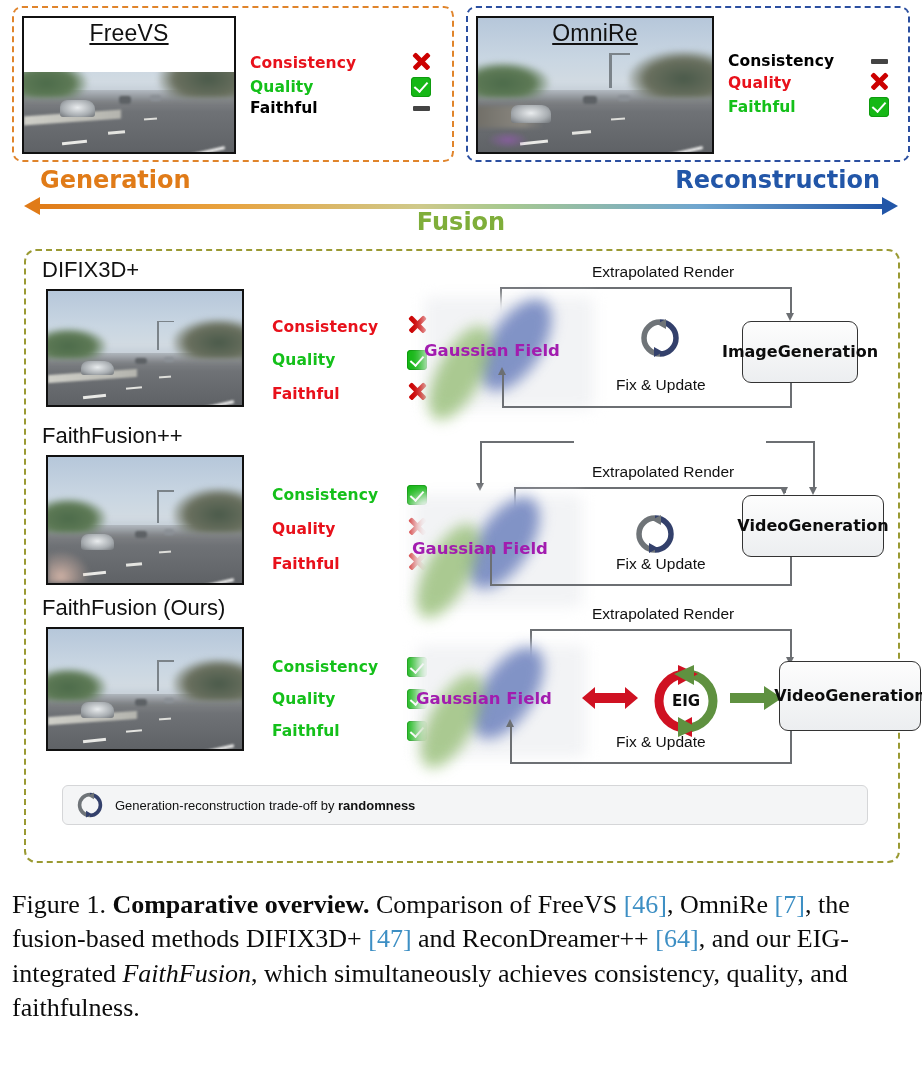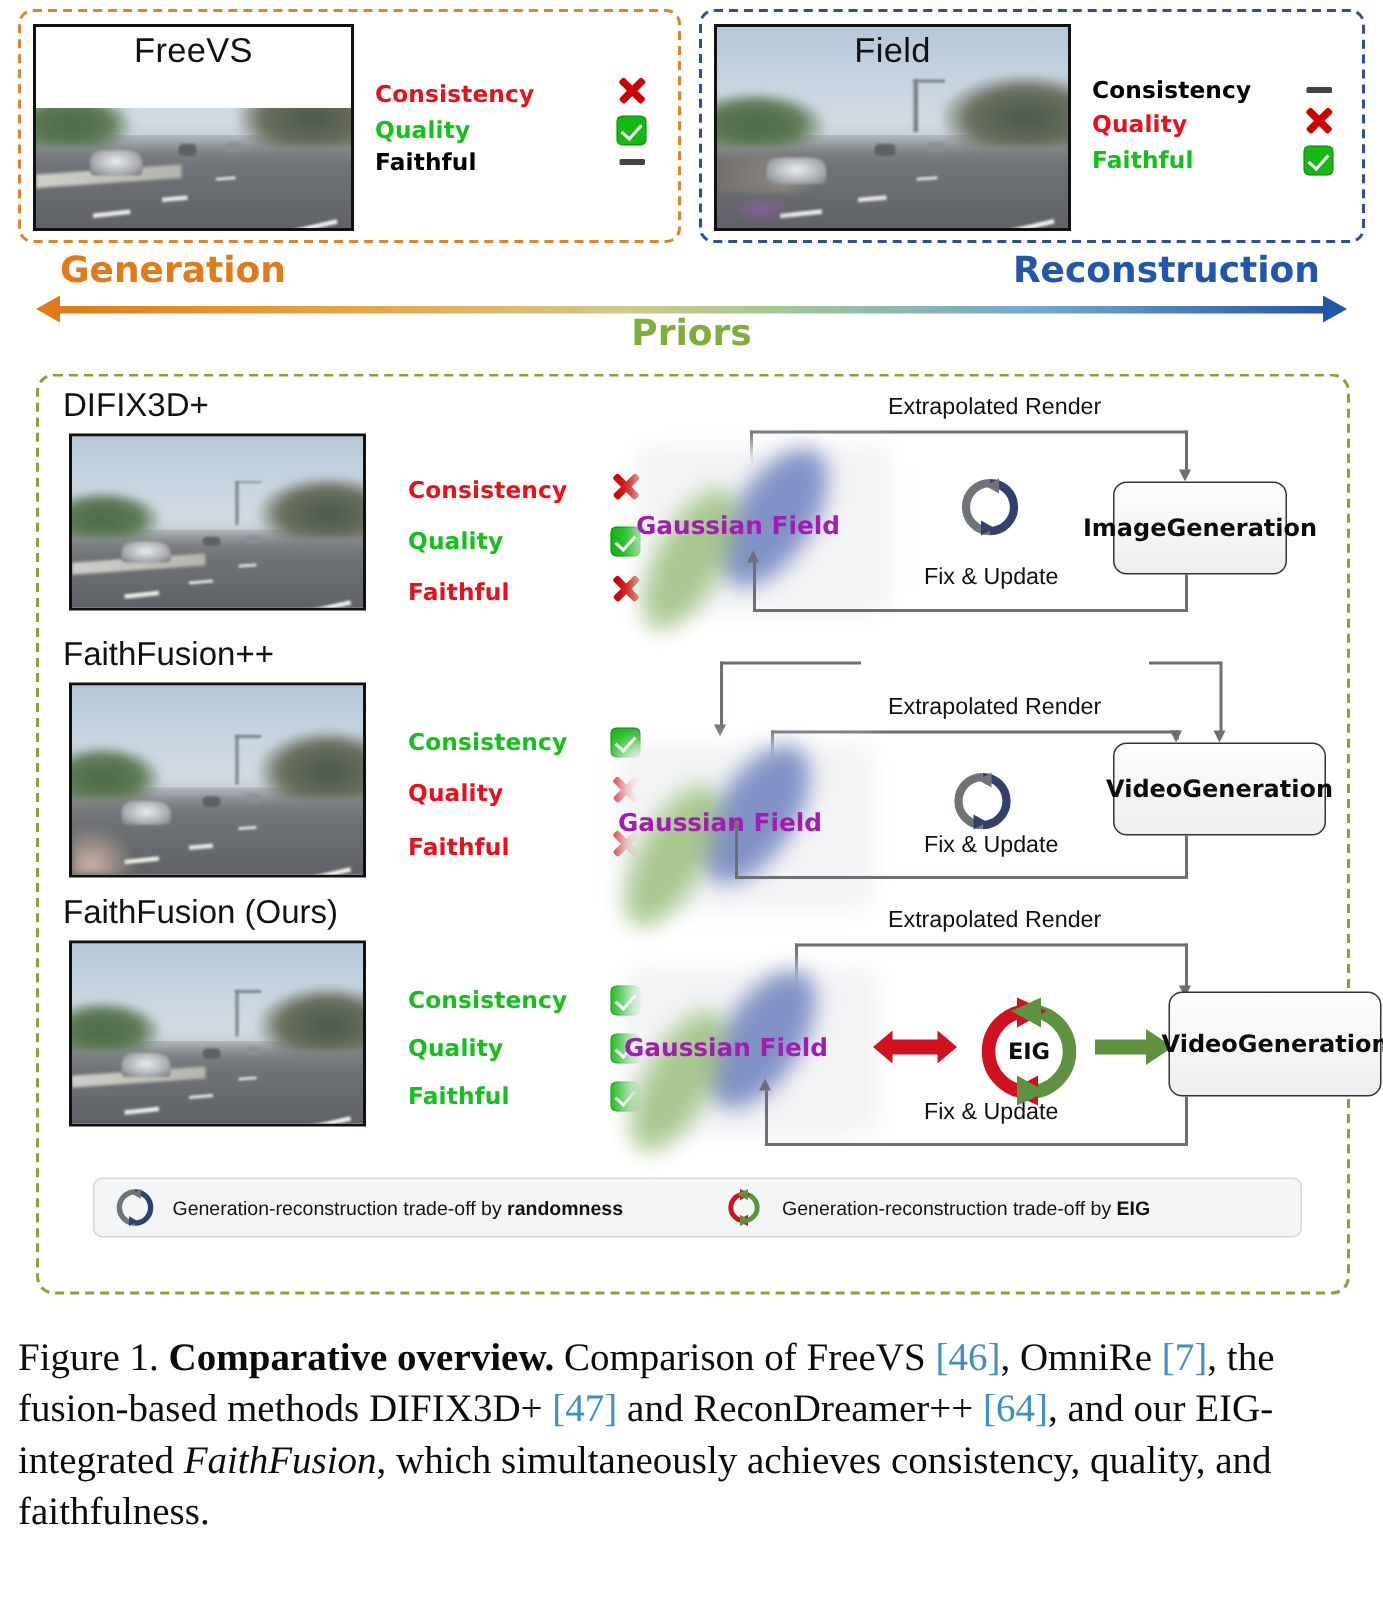--- a/index.html
+++ b/index.html
@@ -25,21 +25,21 @@
   .panel-inner { position:absolute; inset:8px; display:flex; align-items:stretch; }
 
   
   .scene {
     position:relative; border:2.5px solid #111; background:#b9c6d4;
     overflow:hidden; flex:0 0 auto;
   }
   .scene .label {
     position:absolute; left:0; right:0; top:2px;
     text-align:center; font-size:23px; color:#111; z-index:6;
-    font-family:"Liberation Sans", sans-serif; letter-spacing:.2px;
+    font-family:"Liberation Sans", sans-serif; letter-spacing:.2px;text-decoration:underline;
   }
   .scene.withband .band {
     position:absolute; left:0; right:0; top:0; height:40%;
     background:#ffffff; z-index:3;
   }
 
   
   .sky  { position:absolute; left:0; right:0; top:0; height:56%;
           background:linear-gradient(#b6c7da 0%, #c9d6e2 55%, #d6dde2 100%); }
   .road { position:absolute; left:0; right:0; bottom:0; height:46%;
@@ -270,21 +270,21 @@
         <div class="car1" style="left:14%;bottom:22%;"></div>
         <div class="car2"></div>
         <div class="car3"></div>
         <div class="pole"></div>
         <div class="polearm"></div>
         <div class="lane1"></div>
         <div class="lane2"></div>
         <div class="lane3"></div>
         <div class="edgeline"></div>
         <div class="purpleblob"></div>
-        <div class="label">Field</div>
+        <div class="label">OmniRe</div>
       </div>
       <div class="metrics" style="width:180px;">
         <div class="metric-row">
           <span class="metric-name m-black">Consistency</span>
           <span class="mark"><span class="dash-mark"></span></span>
         </div>
         <div class="metric-row">
           <span class="metric-name m-red">Quality</span>
           <span class="mark"><span class="x-mark"></span></span>
         </div>
@@ -298,21 +298,21 @@
 </div>
 
 <div class="axis-zone">
   <div class="axis-label gen">Generation</div>
   <div class="axis-label rec">Reconstruction</div>
   <div class="axis-line-wrap">
     <div class="arrow-head left"></div>
     <div class="axis-line"></div>
     <div class="arrow-head right"></div>
   </div>
-  <div class="axis-label fus">Priors</div>
+  <div class="axis-label fus">Fusion</div>
 </div>
 
 <div class="fusion-panel">
 
   <div class="method-row r1">
     <div class="method-title">DIFIX3D+</div>
     <div class="row-scene" style="top:32px;width:198px;height:118px;">
       <div class="sky"></div>
       <div class="road"></div>
       <div class="horizonblur"></div>
@@ -545,27 +545,16 @@
   <div class="legend-bar">
     <div class="legend-item" style="margin-left:12px;">
       <svg width="30" height="30" viewBox="0 0 46 46">
         <path d="M23 7 A16 16 0 0 1 23 39" fill="none" stroke="#33406b" stroke-width="5.5"></path>
         <path d="M23 39 A16 16 0 0 1 23 7" fill="none" stroke="#6f7478" stroke-width="5.5"></path>
         <polygon points="29,4 29,14 20,9" fill="#6f7478"></polygon>
         <polygon points="17,42 17,32 26,37" fill="#33406b"></polygon>
       </svg>
       <span class="legend-text"><span>Generation-reconstruction trade-off by </span><b>randomness</b></span>
     </div>
-    <div class="legend-item" style="margin-left:66px;">
-      <svg width="30" height="30" viewBox="0 0 92 80">
-        <path d="M46 13 A27 27 0 0 0 46 67" fill="none" stroke="#cf1122" stroke-width="10"></path>
-        <path d="M46 67 A27 27 0 0 0 46 13" fill="none" stroke="#5f9140" stroke-width="10"></path>
-        <polygon points="38,2 60,13 38,25" fill="#cf1122"></polygon>
-        <polygon points="54,78 32,67 54,55" fill="#cf1122"></polygon>
-        <polygon points="54,2 32,13 54,25" fill="#5f9140"></polygon>
-        <polygon points="38,78 60,67 38,55" fill="#5f9140"></polygon>
-      </svg>
-      <span class="legend-text"><span>Generation-reconstruction trade-off by </span><b>EIG</b></span>
-    </div>
   </div>
 </div>
 
 <div class="caption"><span>Figure 1.</span> <b>Comparative overview.</b><span> Comparison of FreeVS </span><span class="cite">[46]</span><span>, OmniRe </span><span class="cite">[7]</span><span>, the fusion-based methods DIFIX3D+ </span><span class="cite">[47]</span><span> and ReconDreamer++ </span><span class="cite">[64]</span><span>, and our EIG-integrated </span><i>FaithFusion</i><span>, which simultaneously achieves consistency, quality, and faithfulness.</span></div>
 
 </body></html>

